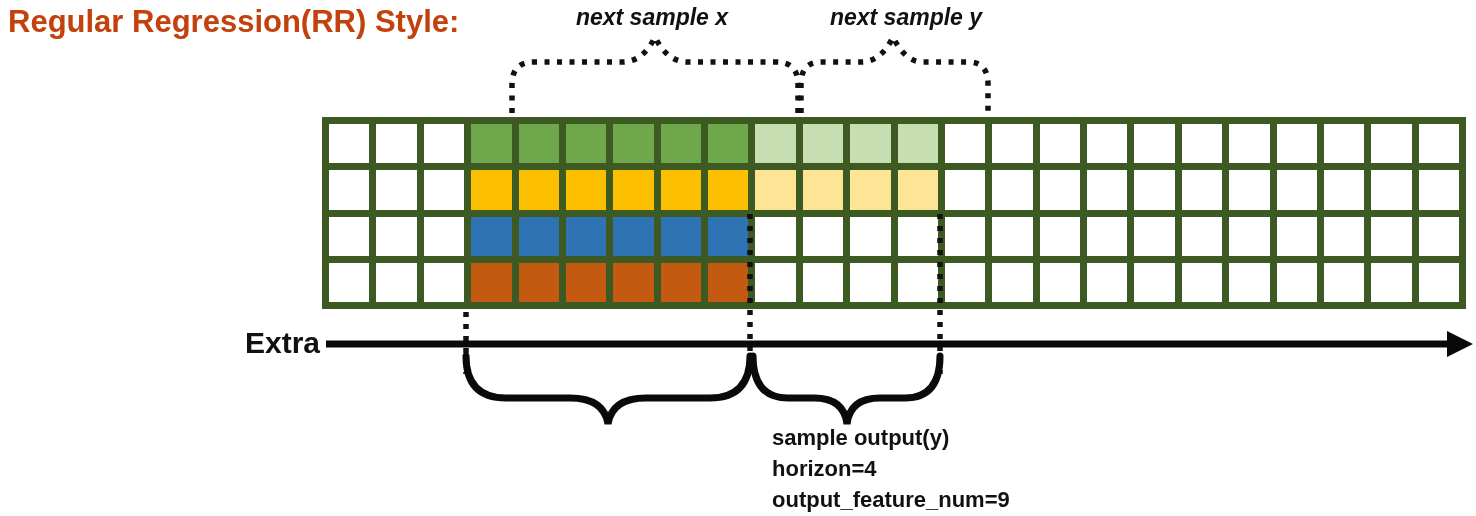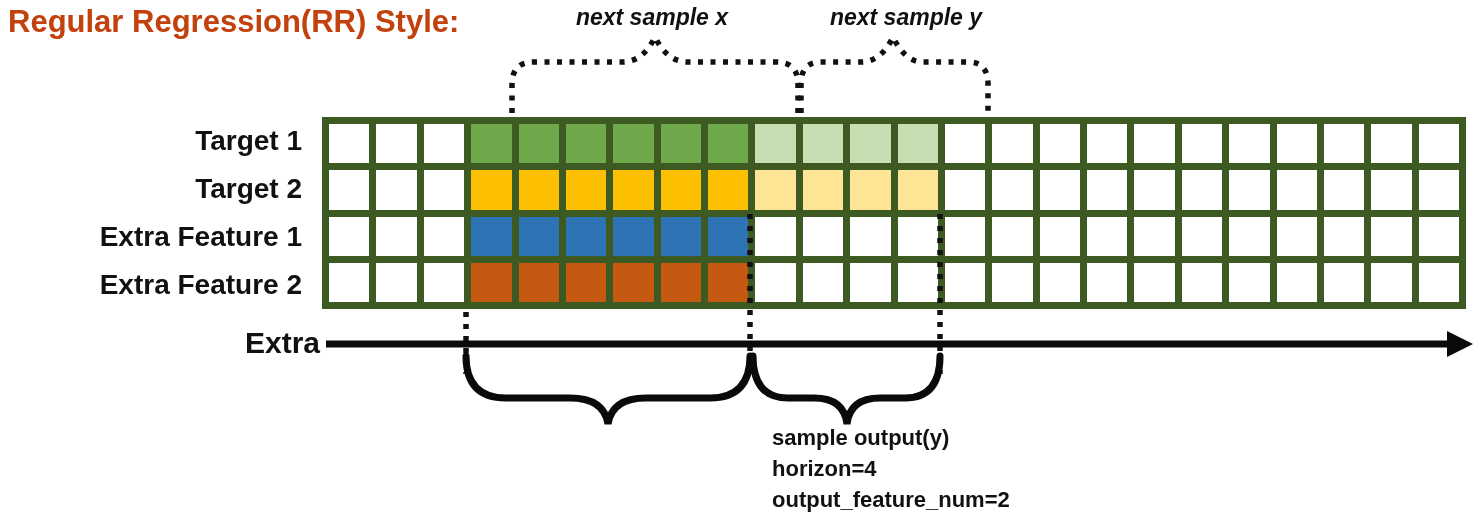--- a/index.html
+++ b/index.html
@@ -69,26 +69,20 @@
 </head>
 <body>
 
 <div class="canvas">
 
   <div class="title">Regular Regression(RR) Style:</div>
 
   <div class="next-label x">next sample x</div>
   <div class="next-label y">next sample y</div>
 
-  <div class="row-labels">
-    <div class="rlabel">Target 1</div>
-    <div class="rlabel">Target 2</div>
-    <div class="rlabel">Extra Feature 1</div>
-    <div class="rlabel">Extra Feature 2</div>
-  </div>
 
   <div class="grid">
       <div class="cell" style="background: rgb(255, 255, 255);"></div>
       <div class="cell" style="background: rgb(255, 255, 255);"></div>
       <div class="cell" style="background: rgb(255, 255, 255);"></div>
       <div class="cell" style="background: rgb(111, 168, 75);"></div>
       <div class="cell" style="background: rgb(111, 168, 75);"></div>
       <div class="cell" style="background: rgb(111, 168, 75);"></div>
       <div class="cell" style="background: rgb(111, 168, 75);"></div>
       <div class="cell" style="background: rgb(111, 168, 75);"></div>
@@ -199,16 +193,16 @@
 
     <path d="M466,356 Q466,398 506,398 L570,398 Q604,398 608,424 Q612,398 646,398 L710,398 Q750,398 750,356" fill="none" stroke="#0a0a0a" stroke-width="7" stroke-linecap="round"></path>
 
     <path d="M753,356 Q753,398 788,398 L814,398 Q844,398 847,424 Q850,398 880,398 L905,398 Q940,398 940,356" fill="none" stroke="#0a0a0a" stroke-width="7" stroke-linecap="round"></path>
   </svg>
 
 
   <div class="sample-note output">
     <div>sample output(y)</div>
     <div>horizon=4</div>
-    <div>output_feature_num=2</div>
+    <div>output_feature_num=9</div>
   </div>
 
 </div>
 
 </body></html>

